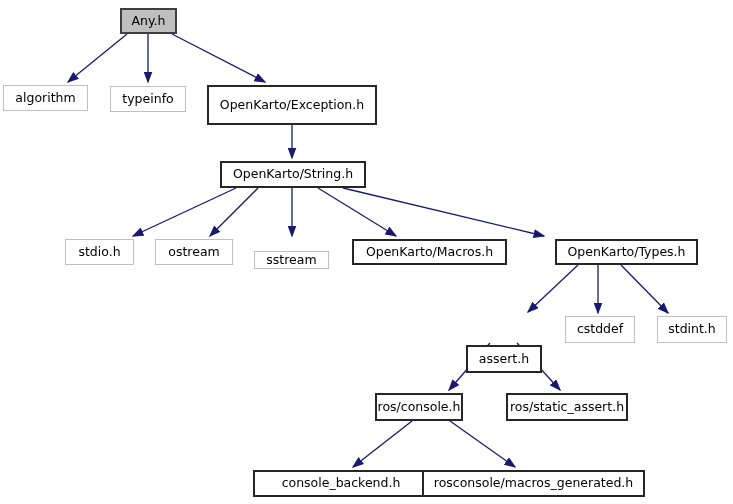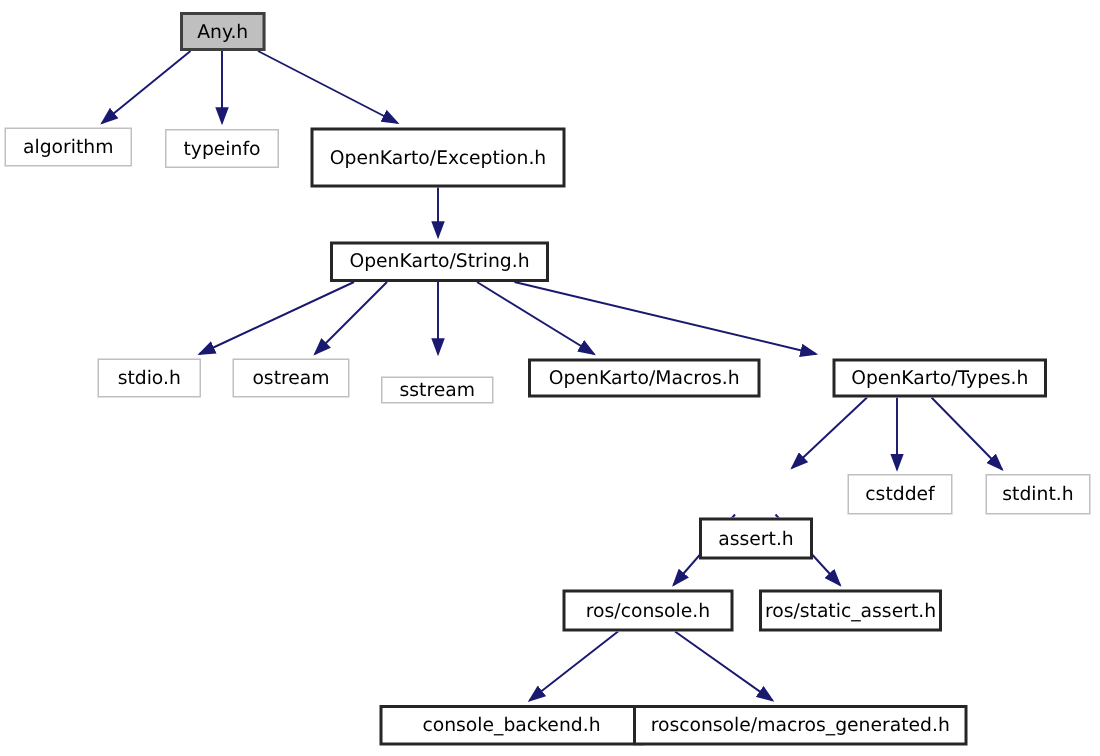--- a/index.html
+++ b/index.html
@@ -102,21 +102,21 @@
       </div>
       <div class="node link" style="left: 466px; top: 315px; width: 76px; height: 28px; margin-top: 30px;">
         <span>assert.h</span>
       </div>
       <div class="node plain" style="left: 565px; top: 316px; width: 70px; height: 27px;">
         <span>cstddef</span>
       </div>
       <div class="node plain" style="left: 657px; top: 316px; width: 70px; height: 27px;">
         <span>stdint.h</span>
       </div>
-      <div class="node link" style="left: 375px; top: 393px; width: 114px; height: 28px;">
+      <div class="node link" style="left: 375px; top: 393px; width: 88px; height: 28px;">
         <span>ros/console.h</span>
       </div>
       <div class="node link" style="left: 506px; top: 393px; width: 122px; height: 28px;">
         <span>ros/static_assert.h</span>
       </div>
       <div class="node link" style="left: 253px; top: 470px; width: 176px; height: 27px;">
         <span>console_backend.h</span>
       </div>
       <div class="node link" style="left: 422px; top: 470px; width: 223px; height: 27px;">
         <span>rosconsole/macros_generated.h</span>

